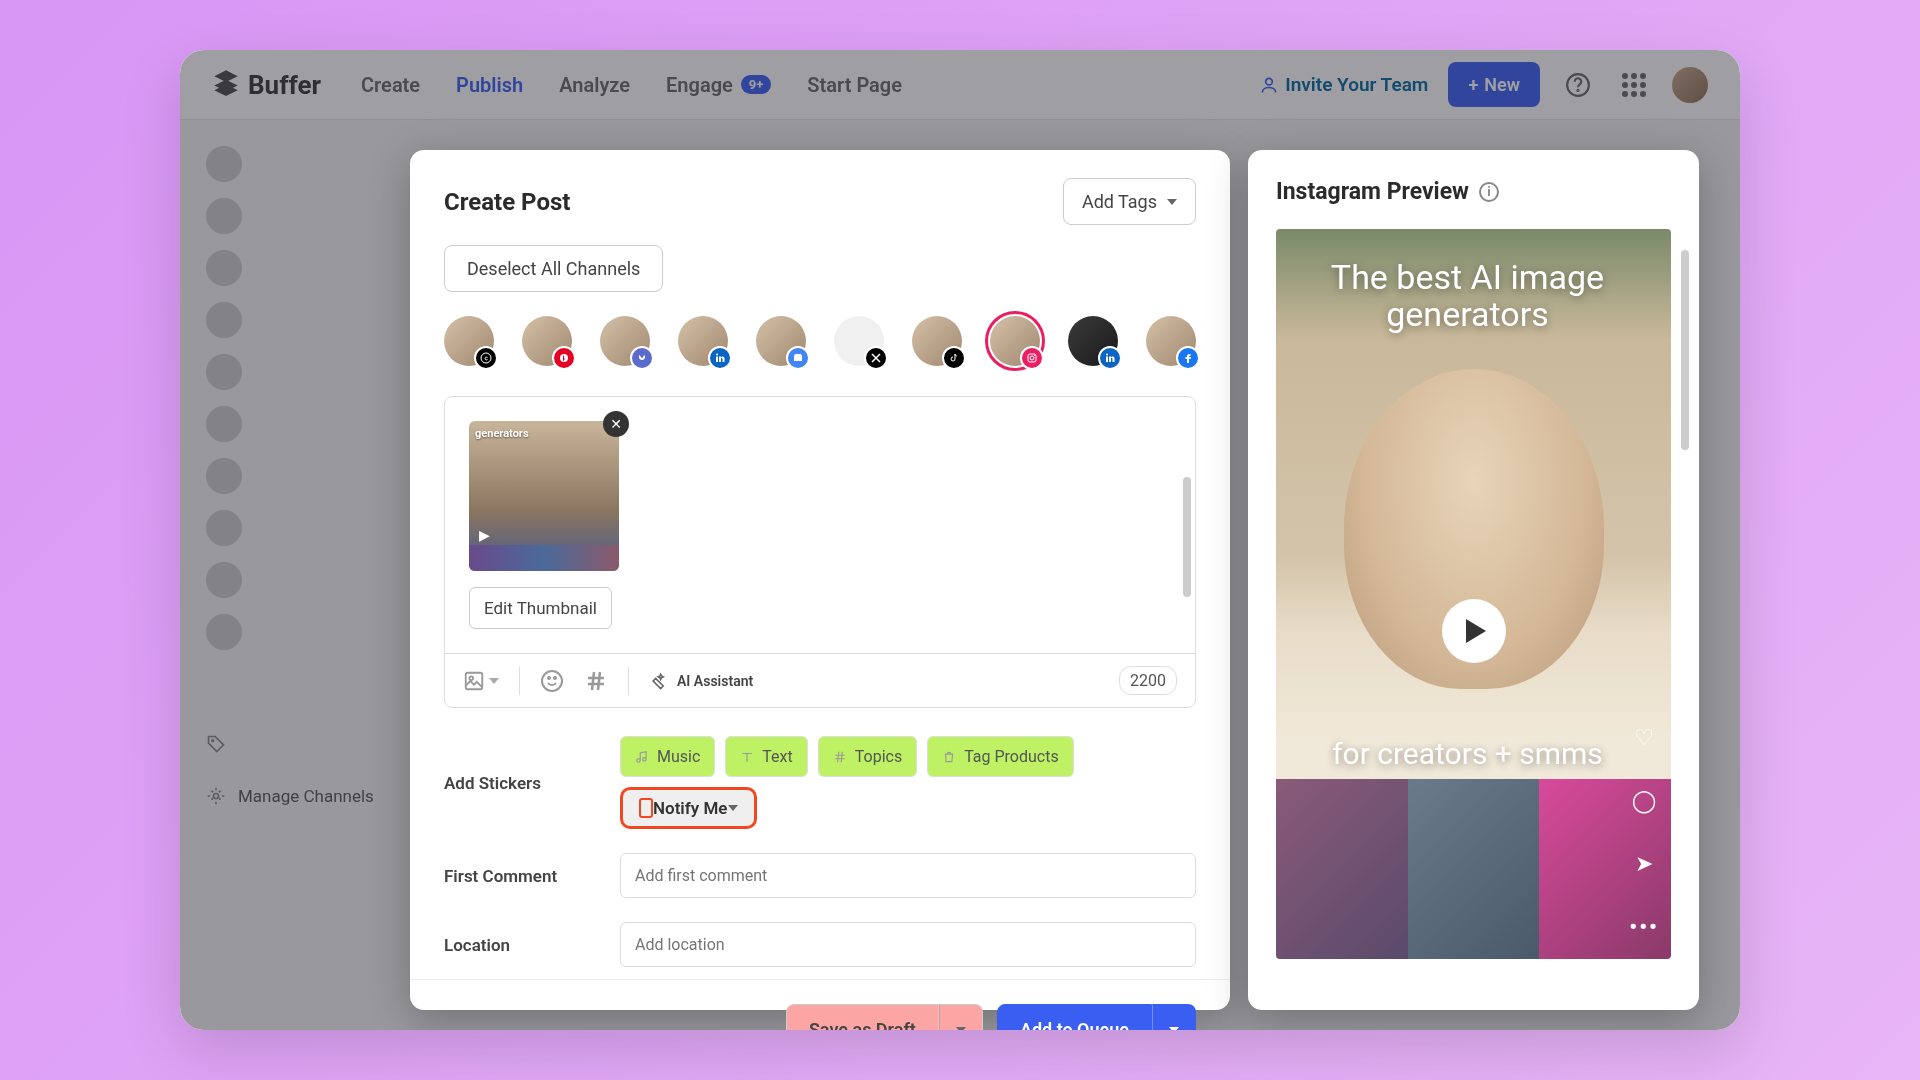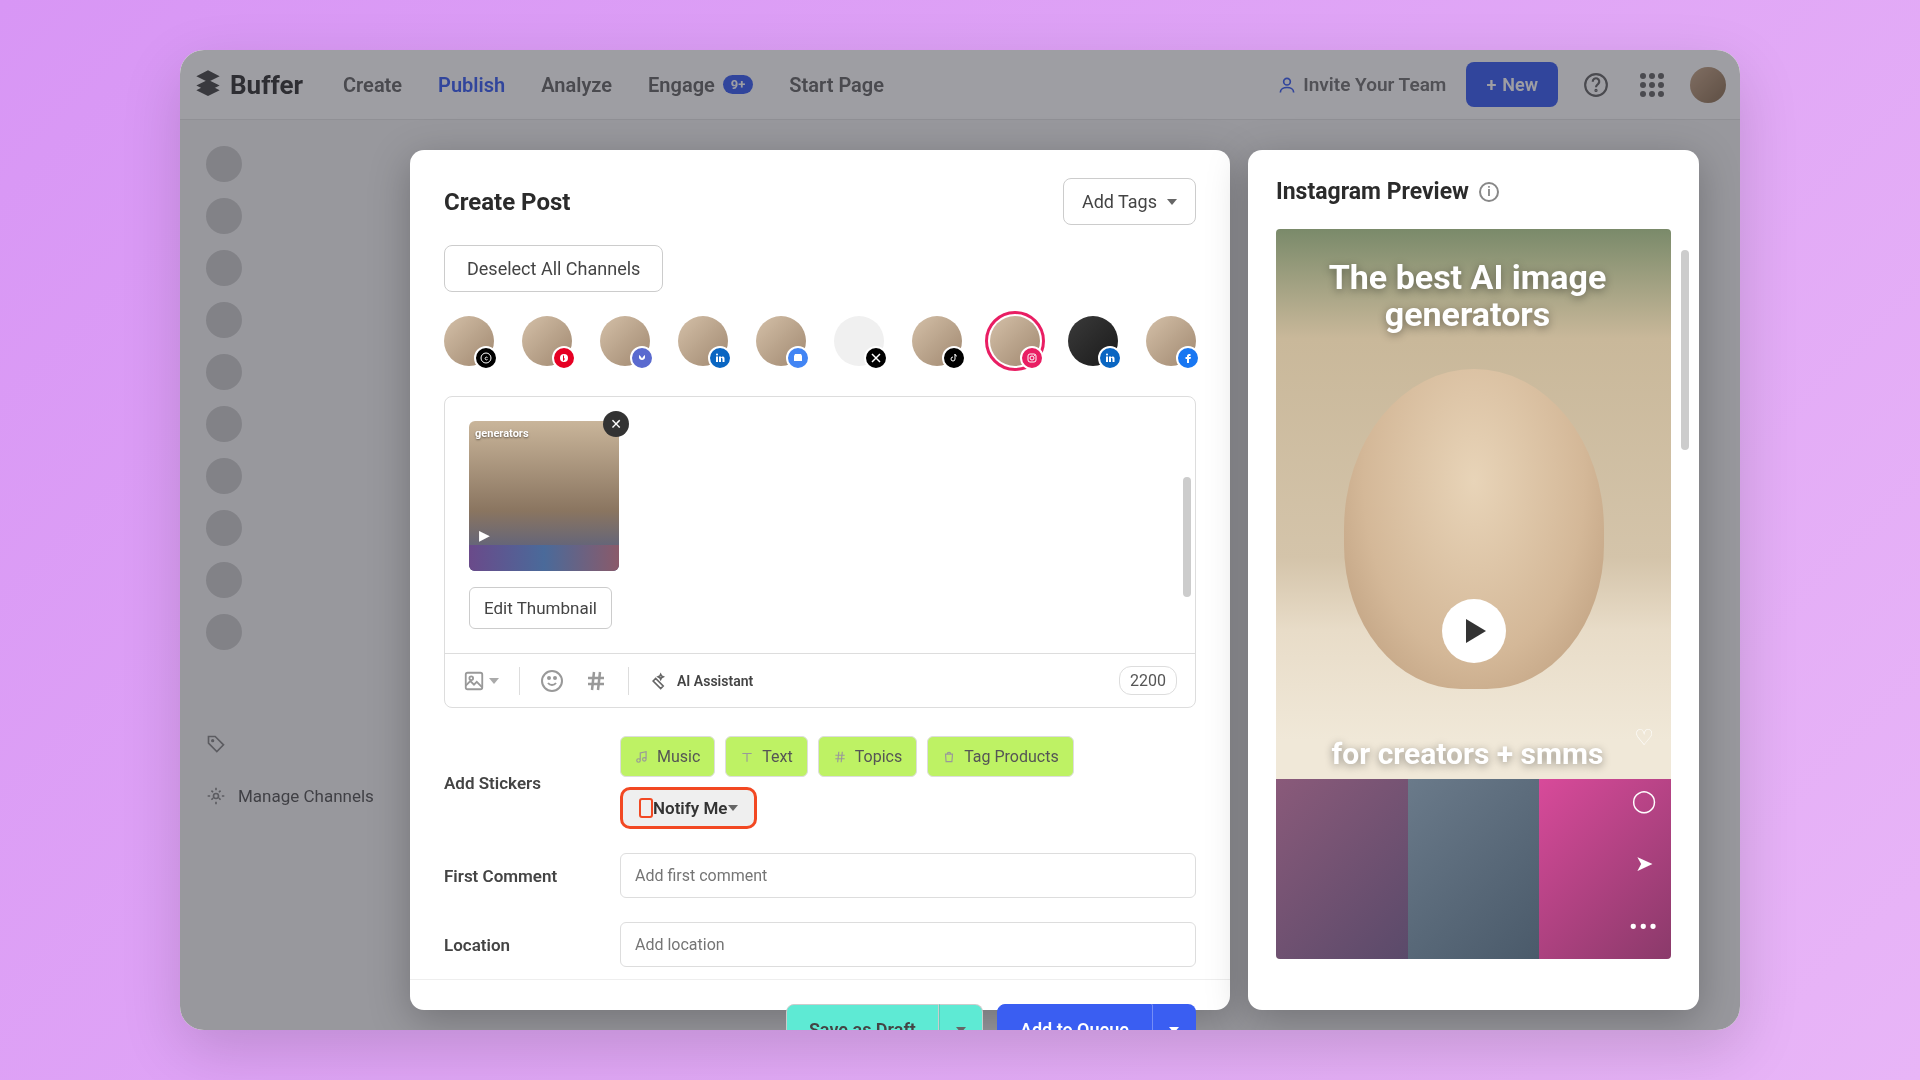--- a/index.html
+++ b/index.html
@@ -1,27 +1,27 @@
 <!DOCTYPE html>
 <html><head>
 <meta charset="utf-8">
 <style>
 * { margin:0; padding:0; box-sizing:border-box; font-family:-apple-system,BlinkMacSystemFont,"Segoe UI",Roboto,sans-serif; }
 body { background:linear-gradient(135deg,#d896f5 0%,#e8b5f7 100%); width:1920px; height:1080px; display:flex; align-items:center; justify-content:center; }
 .frame { width:1560px; height:980px; background:#fff; border-radius:24px; overflow:hidden; position:relative; box-shadow:0 20px 60px rgba(0,0,0,.15); }
 .overlay { position:absolute; inset:0; background:rgba(40,40,50,.45); z-index:1; }
-.topbar { height:70px; display:flex; align-items:center; padding:0 14px; border-bottom:1px solid #e5e5e5; background:#fff; position:relative; }
+.topbar { height:70px; display:flex; align-items:center; padding:0 32px; border-bottom:1px solid #e5e5e5; background:#fff; position:relative; }
 .logo { display:flex; align-items:center; gap:8px; font-size:26px; font-weight:700; color:#333; margin-right:40px; }
 .logo-icon svg { width:28px; height:28px; }
 .nav { display:flex; gap:36px; align-items:center; }
 .nav-item { font-size:20px; font-weight:600; color:#666; cursor:pointer; display:flex; align-items:center; gap:8px; }
 .nav-item.active { color:#3a5ef2; }
 .badge { background:#3a5ef2; color:#fff; border-radius:12px; padding:2px 8px; font-size:13px; font-weight:700; }
 .top-right { margin-left:auto; display:flex; align-items:center; gap:20px; }
-.invite { color:#737373; font-weight:600; font-size:19px; display:flex; align-items:center; gap:6px; }
+.invite { color:#0369a1; font-weight:600; font-size:19px; display:flex; align-items:center; gap:6px; }
 .new-btn { background:#3a5ef2; color:#fff; border:none; border-radius:8px; padding:12px 20px; font-size:18px; font-weight:600; display:flex; align-items:center; gap:6px; cursor:pointer; }
 .icon-btn { width:36px; height:36px; border-radius:50%; display:flex; align-items:center; justify-content:center; color:#666; cursor:pointer; font-size:20px; }
 .apps-icon { display:grid; grid-template-columns:repeat(3,6px); grid-template-rows:repeat(3,6px); gap:3px; }
 .apps-icon span { background:#666; border-radius:50%; }
 .avatar { width:36px; height:36px; border-radius:50%; background:linear-gradient(135deg,#c9a88a,#8b6f52); }
 .main-bg { position:absolute; top:70px; left:0; right:0; bottom:0; background:#f5f5f5; padding:12px 18px; }
 .sidebar-bg { position:absolute; left:18px; top:18px; width:280px; }
 .sidebar-item { height:52px; display:flex; align-items:center; gap:12px; padding:0 8px; color:#555; font-size:17px; }
 .sidebar-avatar { width:36px; height:36px; border-radius:50%; background:#ccc; }
 .time-label { position:absolute; left:570px; top:calc(100% - 50px); color:#888; font-size:17px; font-weight:500; }
@@ -65,31 +65,31 @@
 .opt-label { width:160px; font-size:17px; font-weight:600; color:#444; flex:none; }
 .sticker-btns { display:flex; gap:10px; flex-wrap:wrap; flex:1; }
 .sticker-btn { border:1px solid #ddd; background:#bef264; border-radius:6px; padding:10px 14px; font-size:16px; color:#555; display:flex; align-items:center; gap:8px; cursor:pointer; }
 .sticker-btn svg { width:14px; height:14px; fill:#999; }
 .notify-btn { border:3px solid #f24822; border-radius:10px; padding:8px 16px; display:flex; align-items:center; font-size:17px; font-weight:600; color:#333; cursor:pointer; }
 .notify-btn .phone { width:14px; height:20px; border:2px solid #f24822; border-radius:3px; }
 .text-input { flex:1; border:1px solid #ddd; border-radius:6px; padding:12px 14px; font-size:16px; color:#999; }
 
 .footer { margin-top:auto; padding:24px 34px; display:flex; justify-content:flex-end; gap:14px; border-top:1px solid #eee; }
 .btn-group { display:flex; }
-.btn { padding:14px 22px; font-size:18px; font-weight:600; border:1px solid #ccc; background:#5eead4; color:#444; cursor:pointer; }
+.btn { padding:14px 22px; font-size:18px; font-weight:600; border:1px solid #ccc; background:#fca5a5; color:#444; cursor:pointer; }
 .btn.primary { background:#3a5ef2; color:#fff; border-color:#3a5ef2; }
 .btn-group .btn:first-child { border-radius:8px 0 0 8px; }
 .btn-group .btn.split { border-radius:0 8px 8px 0; border-left:1px solid rgba(0,0,0,.1); padding:14px 16px; display:flex; align-items:center; }
 .btn-group .btn.primary.split { border-left-color:rgba(255,255,255,.3); }
 
 .preview { background:#fff; border-radius:14px; width:500px; height:860px; padding:28px; box-shadow:0 10px 40px rgba(0,0,0,.25); position:relative; }
 .preview-title { font-size:23px; font-weight:700; color:#2b2b2b; display:flex; align-items:center; gap:10px; }
 .info-icon { width:20px; height:20px; border:2px solid #888; border-radius:50%; display:flex; align-items:center; justify-content:center; font-size:13px; color:#888; font-weight:700; }
 .preview-media { margin-top:24px; width:395px; height:730px; border-radius:4px; background:linear-gradient(180deg,#7a8a6a 0%,#c9b89a 15%,#d4c4aa 45%,#e8dcc8 55%,#f0e8d8 70%); position:relative; overflow:hidden; }
-.pm-overlay-text { position:absolute; color:#fff; font-weight:700; text-shadow:0 2px 8px rgba(0,0,0,.4); font-size:34px; line-height:1.1; left:20px; right:32px; text-align:center; }
+.pm-overlay-text { position:absolute; color:#fff; font-weight:400; text-shadow:0 2px 8px rgba(0,0,0,.4); font-size:34px; line-height:1.1; left:20px; right:32px; text-align:center; }
 .pm-t1 { top:30px; }
 .pm-t2 { top:508px; font-size:30px; }
 .pm-play { position:absolute; top:370px; left:50%; transform:translateX(-50%); width:64px; height:64px; border-radius:50%; background:#fff; display:flex; align-items:center; justify-content:center; }
 .pm-play::after { content:""; border-left:20px solid #333; border-top:12px solid transparent; border-bottom:12px solid transparent; margin-left:4px; }
 .pm-strip { position:absolute; bottom:0; left:0; right:0; height:180px; display:flex; }
 .pm-strip div { flex:1; }
 .pm-strip div:nth-child(1){background:linear-gradient(135deg,#8a5a7a,#5a4a6a);}
 .pm-strip div:nth-child(2){background:linear-gradient(135deg,#6a7a8a,#4a5a6a);}
 .pm-strip div:nth-child(3){background:linear-gradient(135deg,#d84a9a,#8a3a6a);}
 .pm-side-icons { position:absolute; right:12px; bottom:20px; display:flex; flex-direction:column; gap:38px; align-items:center; }

